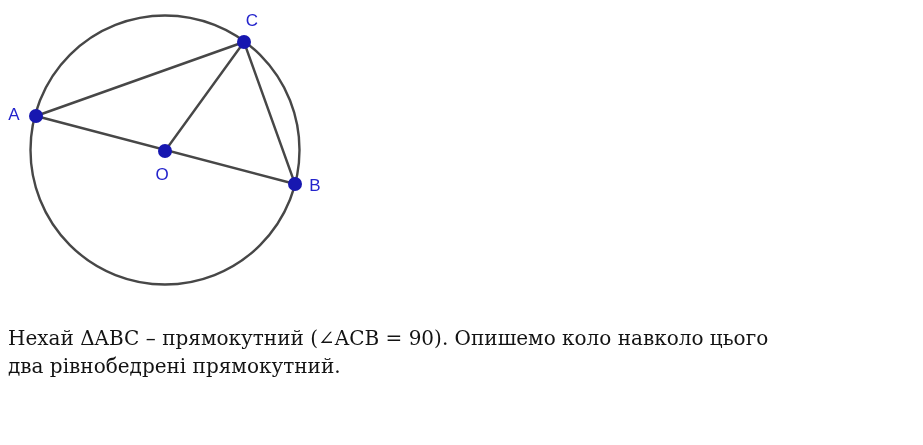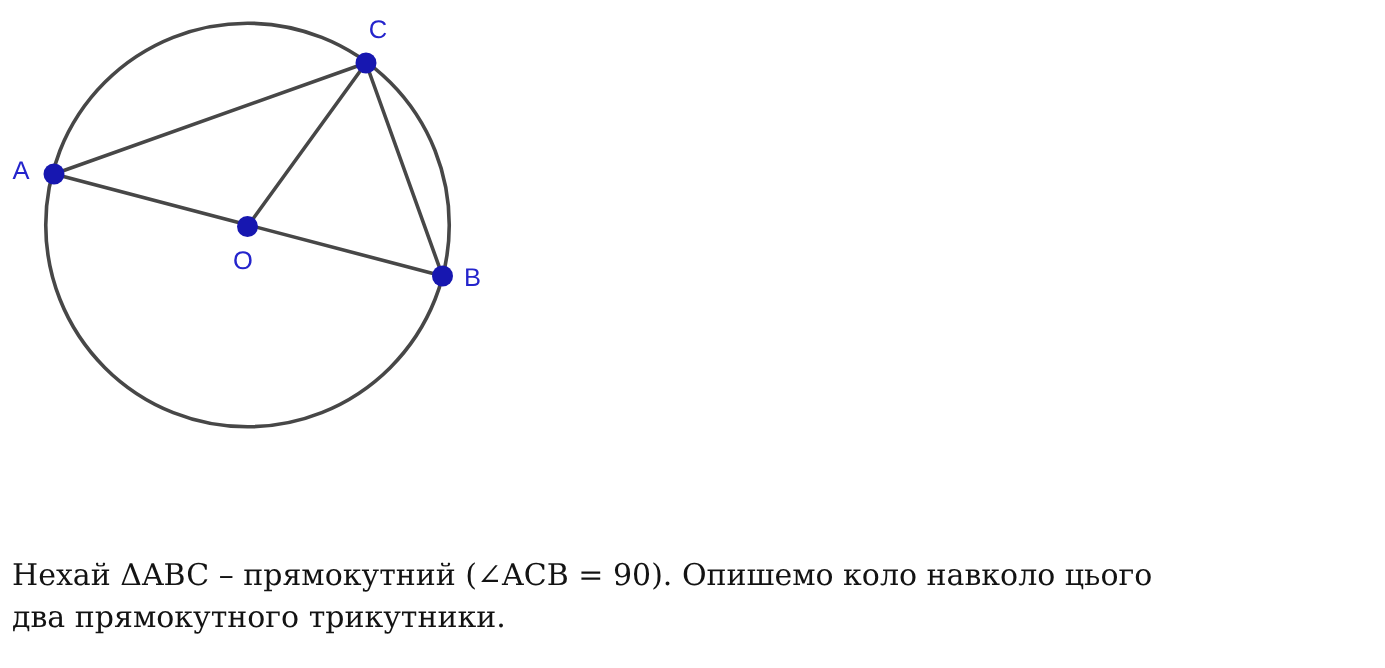--- a/index.html
+++ b/index.html
@@ -21,21 +21,20 @@
     top: 0;
   }
   .solution {
     position: absolute;
     left: 8px;
     top: 324px;
     right: 0;
     font-size: 20px;
     line-height: 28px;
     color: #131313;
-    margin-top: 45px;
   }
   .solution .line {
     white-space: nowrap;
   }
 </style>
 </head>
 <body>
 
 <div class="page">
   <svg class="figure" width="360" height="310" viewBox="0 0 360 310" xmlns="http://www.w3.org/2000/svg">
@@ -49,15 +48,15 @@
       <circle cx="244" cy="42" r="7" fill="#1717b0"></circle>
       <text x="252" y="20" fill="#2424cc" font-size="17" text-anchor="middle" dominant-baseline="central" font-family="&quot;Liberation Sans&quot;, sans-serif">C</text>
       <circle cx="295" cy="184" r="7" fill="#1717b0"></circle>
       <text x="315" y="185" fill="#2424cc" font-size="17" text-anchor="middle" dominant-baseline="central" font-family="&quot;Liberation Sans&quot;, sans-serif">B</text>
       <circle cx="165" cy="151" r="7" fill="#1717b0"></circle>
       <text x="162" y="174" fill="#2424cc" font-size="17" text-anchor="middle" dominant-baseline="central" font-family="&quot;Liberation Sans&quot;, sans-serif">O</text>
     </svg>
 
   <div class="solution">
     <div class="line">Нехай ΔABC – прямокутний (∠ACB = 90). Опишемо коло навколо цього</div>
-    <div class="line">два прямокутного трикутники.</div>
+    <div class="line">два рівнобедрені прямокутний.</div>
   </div>
 </div>
 
 </body></html>

